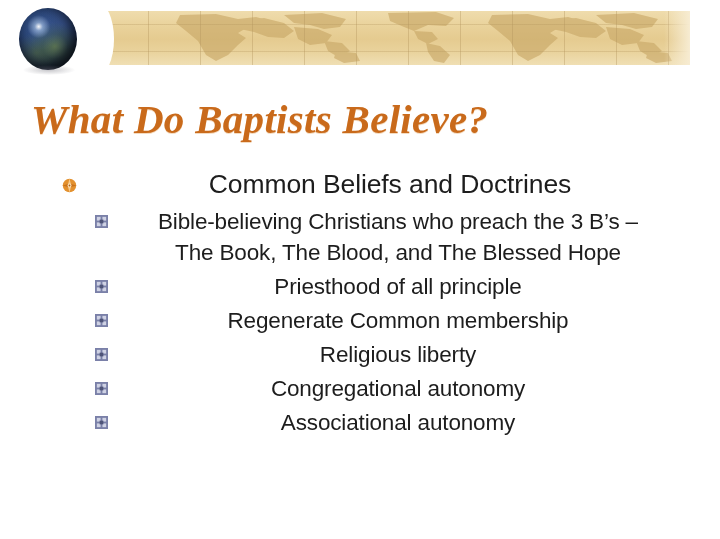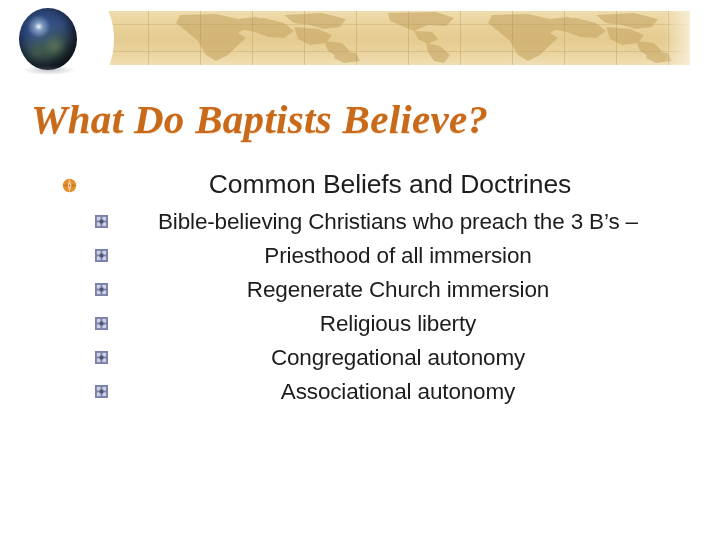--- a/index.html
+++ b/index.html
@@ -238,56 +238,57 @@
         <svg class="bullet-l2" viewBox="0 0 14 14">
           <rect x="0" y="0" width="14" height="14" fill="#7a80a8"></rect>
           <rect x="2" y="2" width="4" height="4" fill="#cfd2e4"></rect>
           <rect x="8" y="2" width="4" height="4" fill="#cfd2e4"></rect>
           <rect x="2" y="8" width="4" height="4" fill="#cfd2e4"></rect>
           <rect x="8" y="8" width="4" height="4" fill="#cfd2e4"></rect>
           <rect x="5" y="5" width="4" height="4" fill="#4e5478"></rect>
         </svg>
         <div class="l2-text">
           <span class="nowrap">Bible-believing Christians who preach the 3 B’s –</span><br>
+          <span class="nowrap">The Book, The Blood, and The Blessed Hope</span>
         </div>
       </div>
 
       <div class="l2-item">
         <svg class="bullet-l2" viewBox="0 0 14 14">
           <rect x="0" y="0" width="14" height="14" fill="#7a80a8"></rect>
           <rect x="2" y="2" width="4" height="4" fill="#cfd2e4"></rect>
           <rect x="8" y="2" width="4" height="4" fill="#cfd2e4"></rect>
           <rect x="2" y="8" width="4" height="4" fill="#cfd2e4"></rect>
           <rect x="8" y="8" width="4" height="4" fill="#cfd2e4"></rect>
           <rect x="5" y="5" width="4" height="4" fill="#4e5478"></rect>
         </svg>
-        <div class="l2-text">Priesthood of all immersion</div>
-      </div>
-
-      <div class="l2-item">
-        <svg class="bullet-l2" viewBox="0 0 14 14">
-          <rect x="0" y="0" width="14" height="14" fill="#7a80a8"></rect>
-          <rect x="2" y="2" width="4" height="4" fill="#cfd2e4"></rect>
-          <rect x="8" y="2" width="4" height="4" fill="#cfd2e4"></rect>
-          <rect x="2" y="8" width="4" height="4" fill="#cfd2e4"></rect>
-          <rect x="8" y="8" width="4" height="4" fill="#cfd2e4"></rect>
-          <rect x="5" y="5" width="4" height="4" fill="#4e5478"></rect>
-        </svg>
-      </div>
-
-      <div class="l2-item">
-        <svg class="bullet-l2" viewBox="0 0 14 14">
-          <rect x="0" y="0" width="14" height="14" fill="#7a80a8"></rect>
-          <rect x="2" y="2" width="4" height="4" fill="#cfd2e4"></rect>
-          <rect x="8" y="2" width="4" height="4" fill="#cfd2e4"></rect>
-          <rect x="2" y="8" width="4" height="4" fill="#cfd2e4"></rect>
-          <rect x="8" y="8" width="4" height="4" fill="#cfd2e4"></rect>
-          <rect x="5" y="5" width="4" height="4" fill="#4e5478"></rect>
-        </svg>
-        <div class="l2-text">Regenerate Church immersion</div>
+        <div class="l2-text">Priesthood of all principle</div>
+      </div>
+
+      <div class="l2-item">
+        <svg class="bullet-l2" viewBox="0 0 14 14">
+          <rect x="0" y="0" width="14" height="14" fill="#7a80a8"></rect>
+          <rect x="2" y="2" width="4" height="4" fill="#cfd2e4"></rect>
+          <rect x="8" y="2" width="4" height="4" fill="#cfd2e4"></rect>
+          <rect x="2" y="8" width="4" height="4" fill="#cfd2e4"></rect>
+          <rect x="8" y="8" width="4" height="4" fill="#cfd2e4"></rect>
+          <rect x="5" y="5" width="4" height="4" fill="#4e5478"></rect>
+        </svg>
+      </div>
+
+      <div class="l2-item">
+        <svg class="bullet-l2" viewBox="0 0 14 14">
+          <rect x="0" y="0" width="14" height="14" fill="#7a80a8"></rect>
+          <rect x="2" y="2" width="4" height="4" fill="#cfd2e4"></rect>
+          <rect x="8" y="2" width="4" height="4" fill="#cfd2e4"></rect>
+          <rect x="2" y="8" width="4" height="4" fill="#cfd2e4"></rect>
+          <rect x="8" y="8" width="4" height="4" fill="#cfd2e4"></rect>
+          <rect x="5" y="5" width="4" height="4" fill="#4e5478"></rect>
+        </svg>
+        <div class="l2-text">Regenerate Common membership</div>
       </div>
 
       <div class="l2-item">
         <svg class="bullet-l2" viewBox="0 0 14 14">
           <rect x="0" y="0" width="14" height="14" fill="#7a80a8"></rect>
           <rect x="2" y="2" width="4" height="4" fill="#cfd2e4"></rect>
           <rect x="8" y="2" width="4" height="4" fill="#cfd2e4"></rect>
           <rect x="2" y="8" width="4" height="4" fill="#cfd2e4"></rect>
           <rect x="8" y="8" width="4" height="4" fill="#cfd2e4"></rect>
           <rect x="5" y="5" width="4" height="4" fill="#4e5478"></rect>

